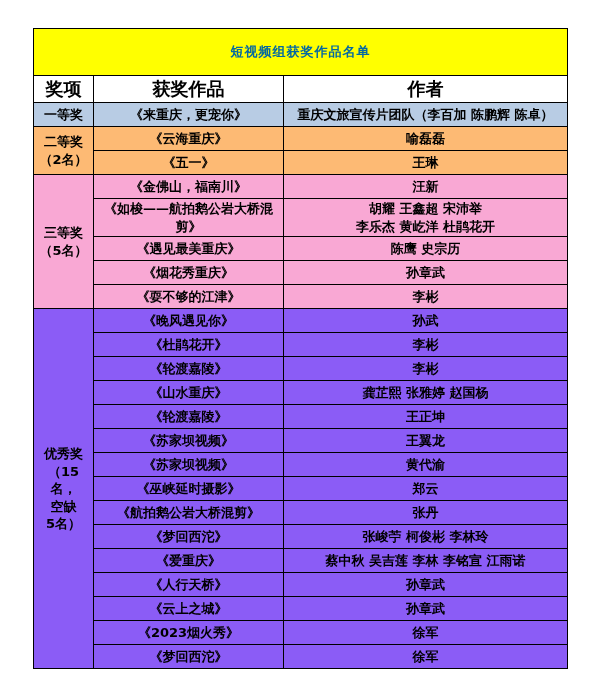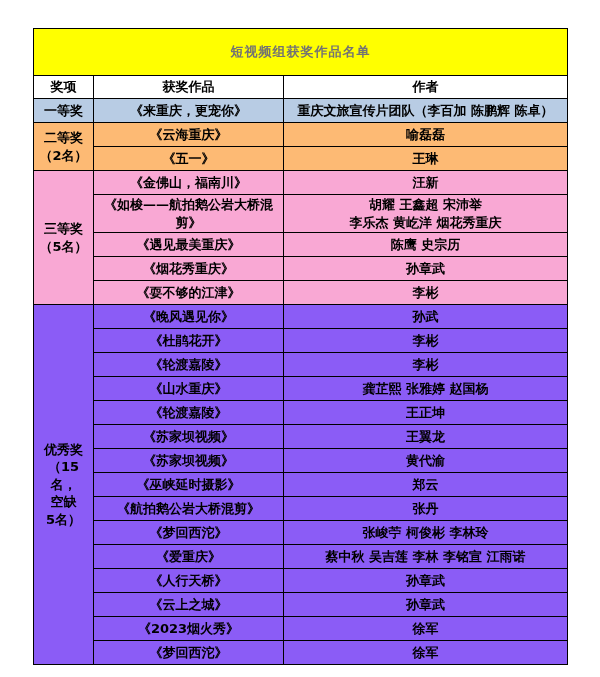--- a/index.html
+++ b/index.html
@@ -31,29 +31,29 @@
     vertical-align: middle;
     padding: 1px 2px;
     overflow: hidden;
   }
   col.c-award   { width: 60px; }
   col.c-work    { width: 190px; }
   col.c-authors { width: 284px; }
 
   td.title-cell {
     background: #FFFF00;
-    color: #737373;
+    color: #0369a1;
     font-size: 17px;
     height: 44px;
     letter-spacing: 1px;
   }
   tr.header-row th {
     background: #FFFFFF;
     height: 20px;
-    font-size: 13px;
+    font-size: 18px;
   }
   tr.data-row td { height: 21px; text-align: center; }
   td.award-cell {
     white-space: pre-line;
     line-height: 1.45;
   }
   td.authors-cell { white-space: pre-line; }
 
   
   .bg-first  { background: #B8CCE4; }
@@ -102,21 +102,21 @@
 
     <tr class="data-row">
       <td class="award-cell bg-third" rowspan="5">三等奖
 （5名）</td>
       <td class="bg-third">《金佛山，福南川》</td>
       <td class="authors-cell bg-third">汪新</td>
     </tr>
     <tr class="data-row">
       <td class="bg-third">《如梭——航拍鹅公岩大桥混剪》</td>
       <td class="authors-cell bg-third">胡耀 王鑫超 宋沛举
-李乐杰 黄屹洋 烟花秀重庆</td>
+李乐杰 黄屹洋 杜鹃花开</td>
     </tr>
     <tr class="data-row">
       <td class="bg-third">《遇见最美重庆》</td>
       <td class="authors-cell bg-third">陈鹰 史宗历</td>
     </tr>
     <tr class="data-row">
       <td class="bg-third">《烟花秀重庆》</td>
       <td class="authors-cell bg-third">孙章武</td>
     </tr>
     <tr class="data-row">

